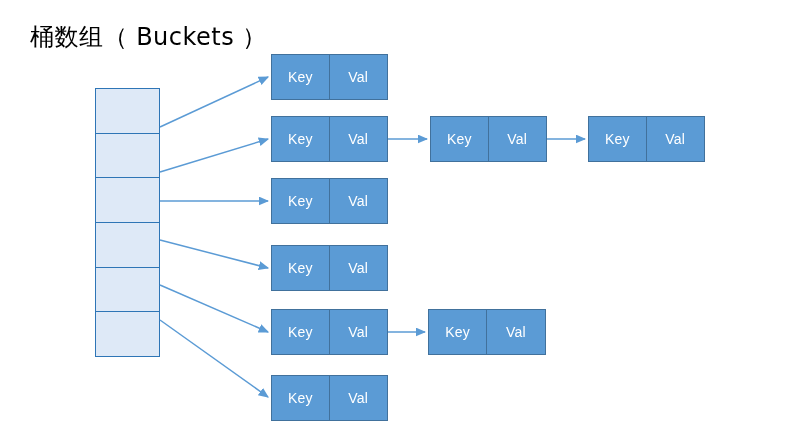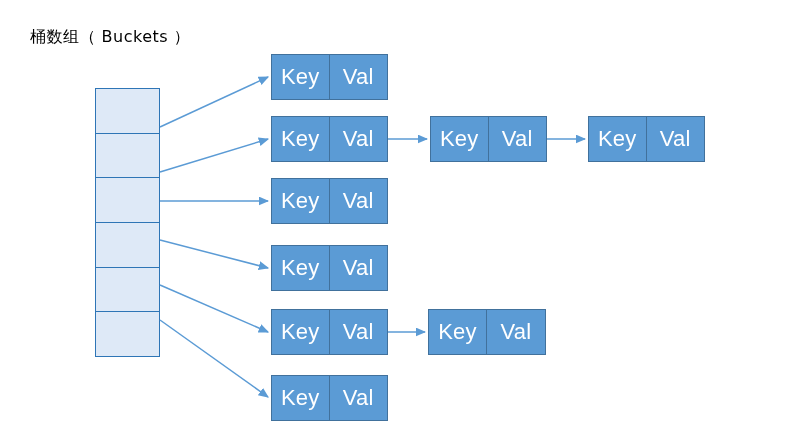--- a/index.html
+++ b/index.html
@@ -17,21 +17,21 @@
     height: 446px;
     background: #ffffff;
     overflow: hidden;
   }
 
   
   #diagram-title {
     position: absolute;
     left: 30px;
     top: 24px;
-    font-size: 16px;
+    font-size: 24px;
     line-height: 26px;
     color: #000000;
     letter-spacing: 0.5px;
     white-space: pre;
     font-family: "DejaVu Sans", "Liberation Sans", sans-serif;
   }
 
   
   #bucket-array {
     position: absolute;
@@ -64,21 +64,21 @@
     border: 1.3px solid #41719C;
     display: flex;
     align-items: stretch;
   }
   .kv-cell {
     flex: 1 1 50%;
     display: flex;
     align-items: center;
     justify-content: center;
     color: #FFFFFF;
-    font-size: 22px;
+    font-size: 14px;
     line-height: 1;
     letter-spacing: 0.2px;
     box-sizing: border-box;
   }
   .kv-cell.kv-key {
     border-right: 1.3px solid #41719C;
   }
 
   
   #connectors {

